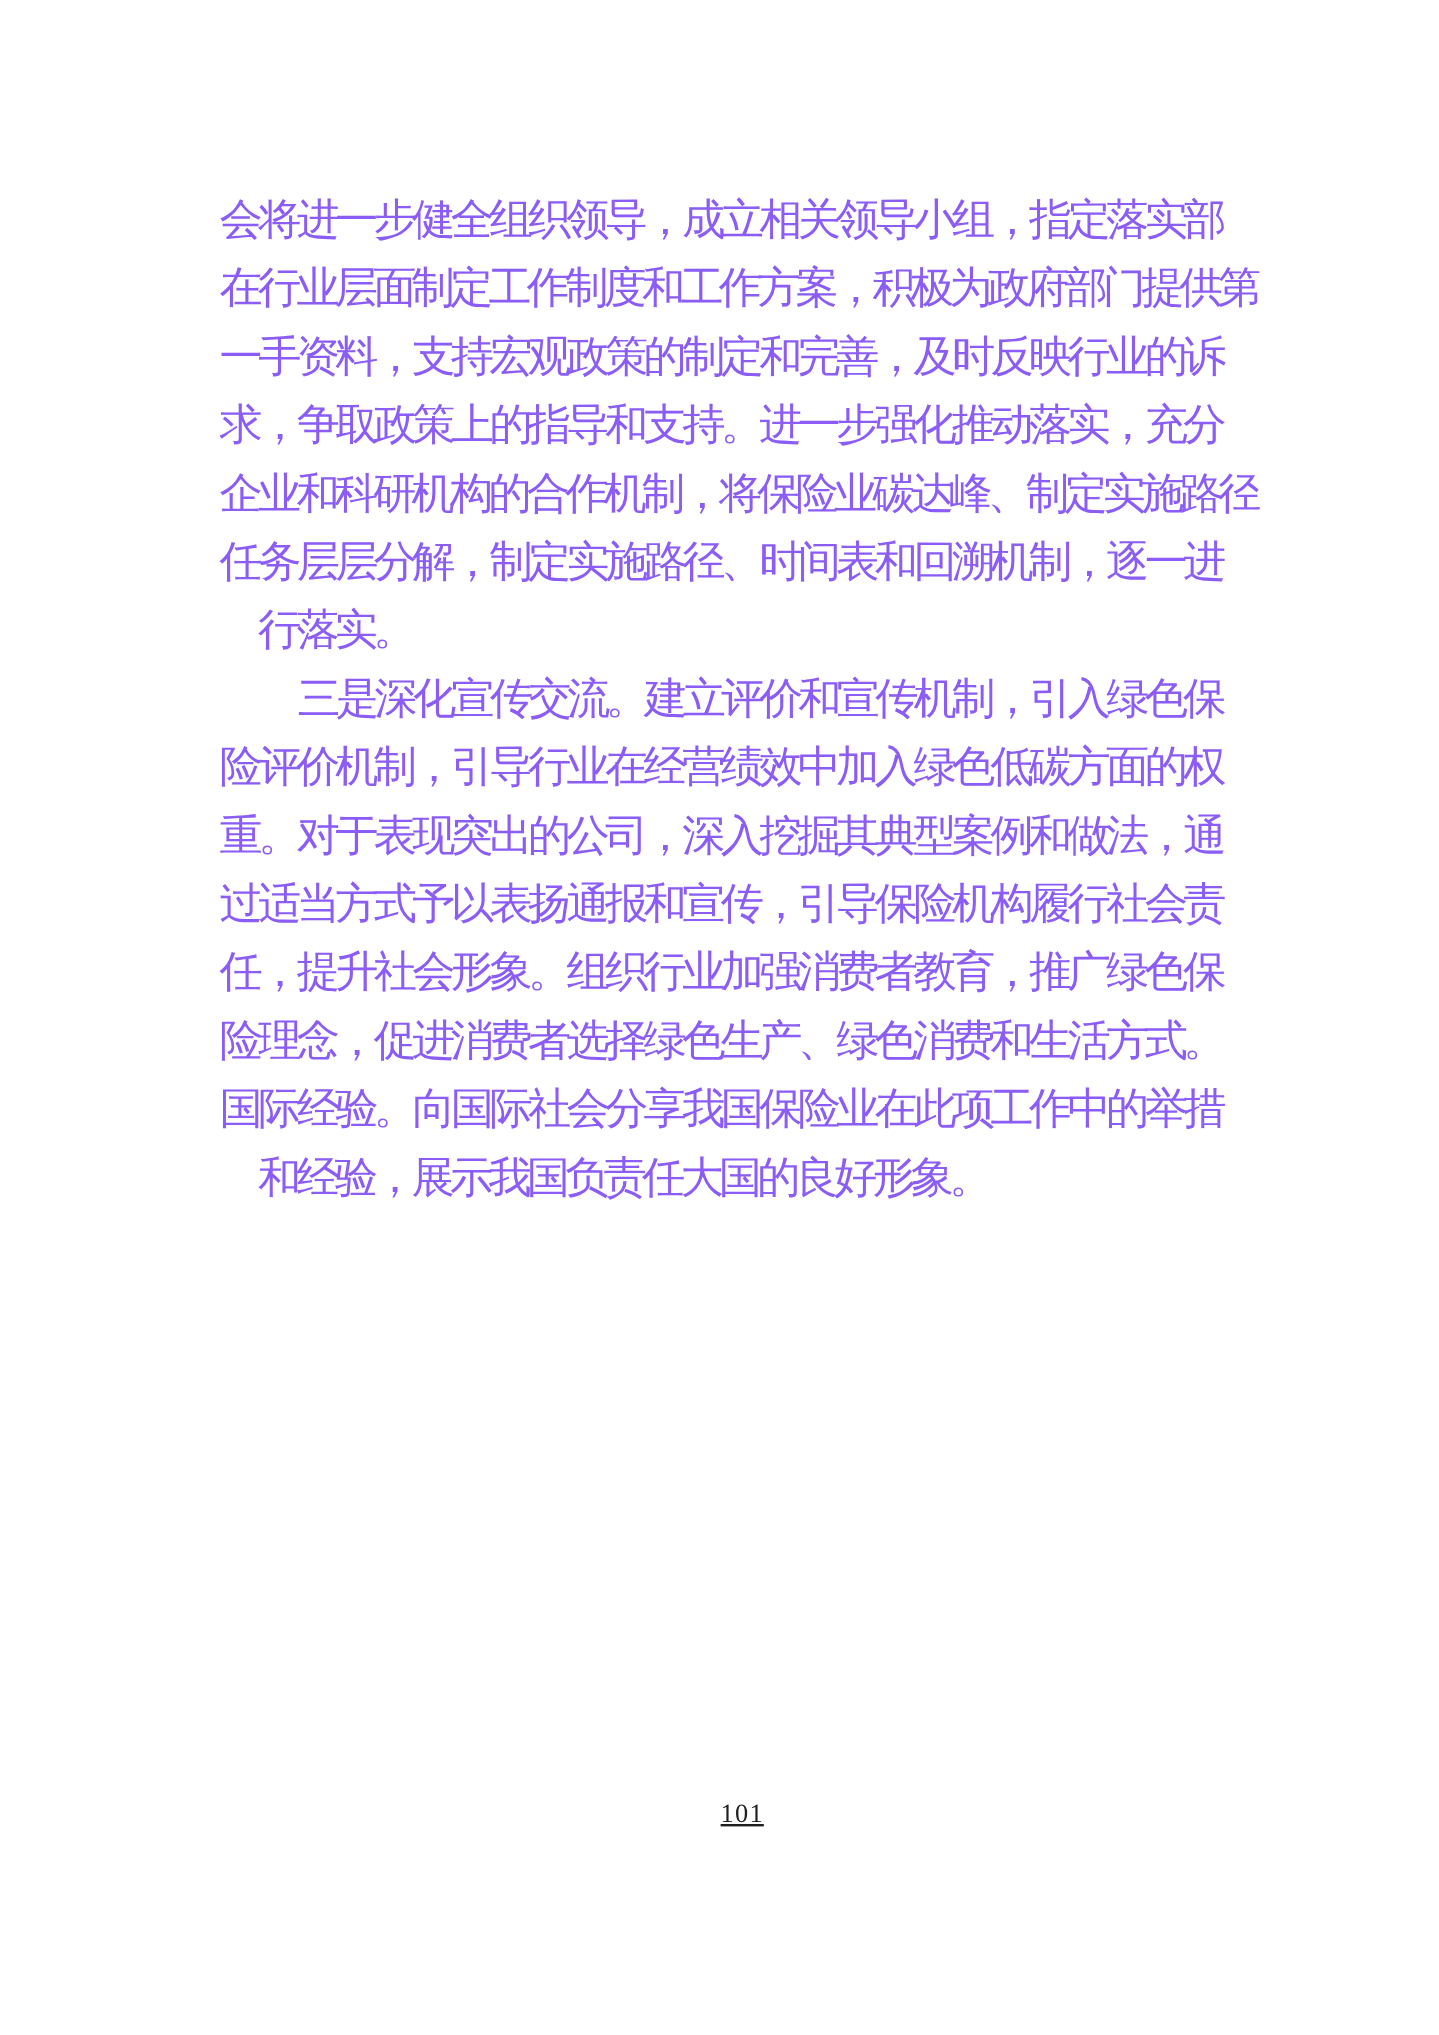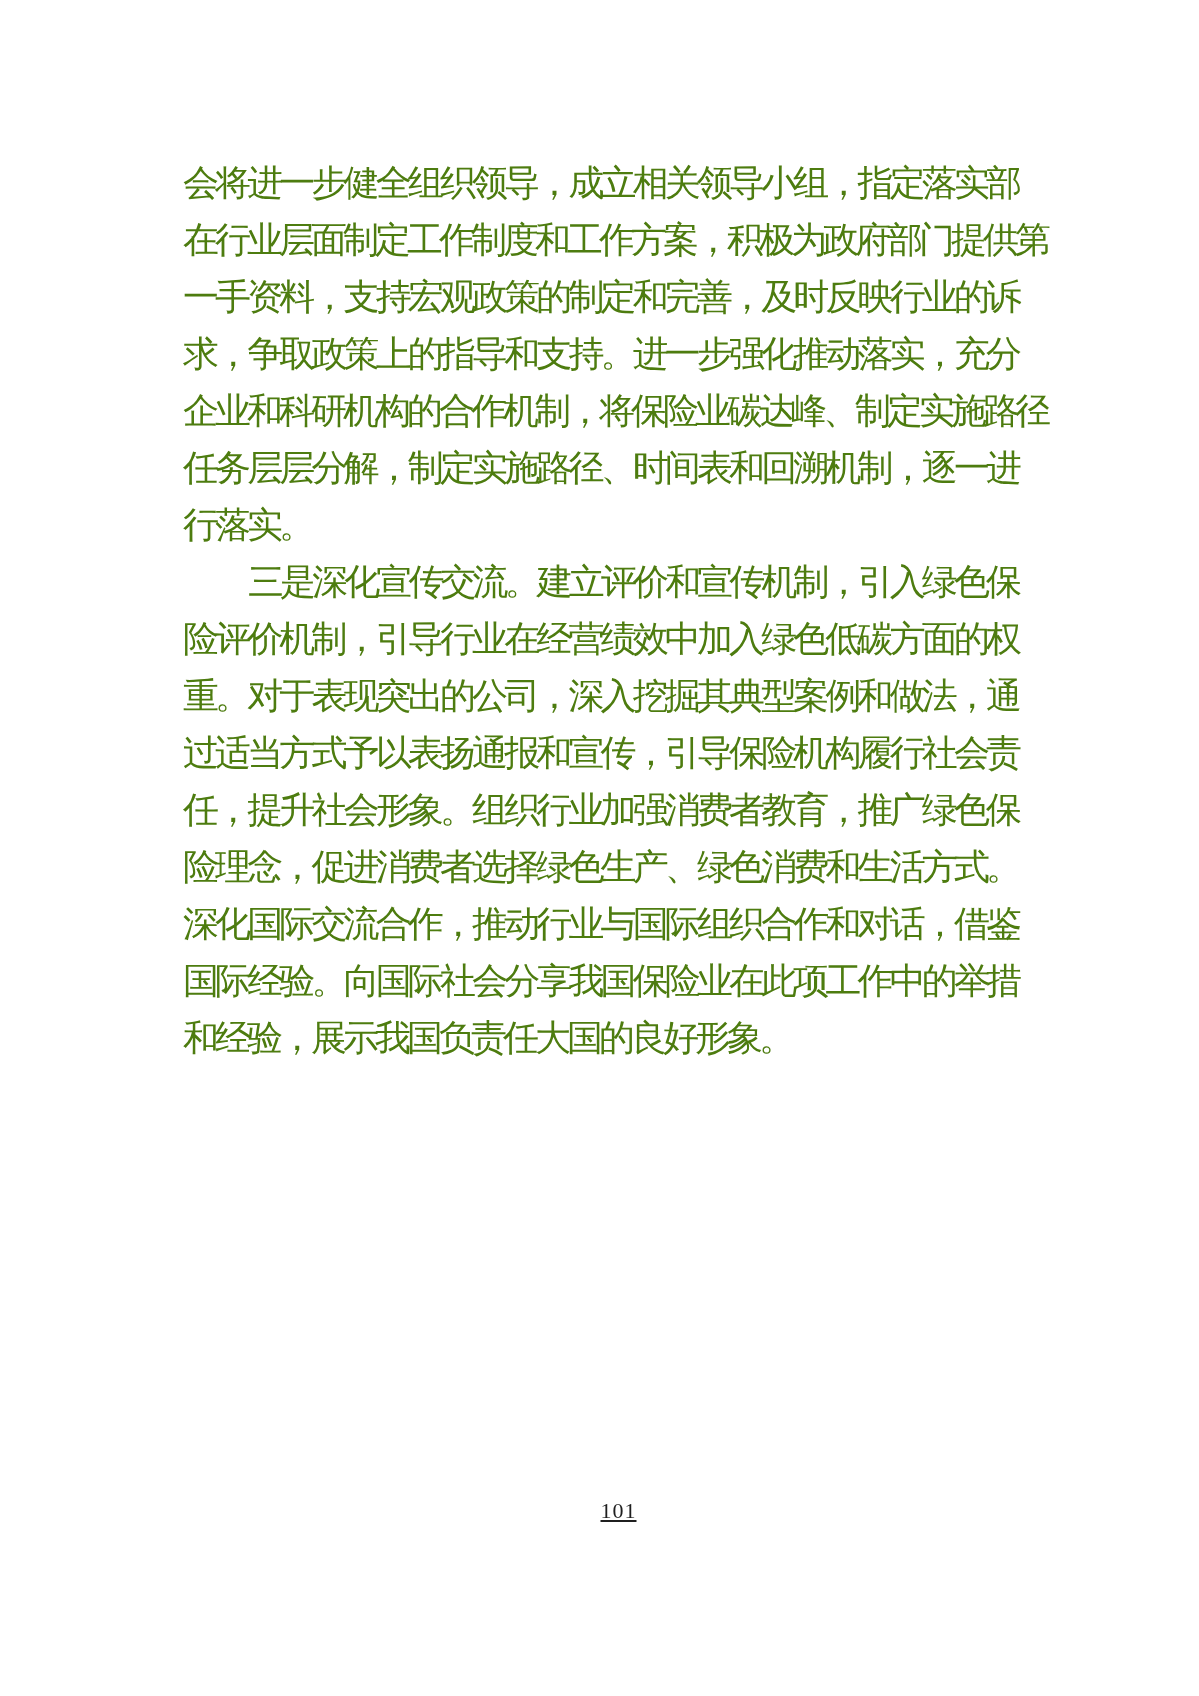--- a/index.html
+++ b/index.html
@@ -14,36 +14,37 @@
     background: #ffffff;
     margin: 0 auto;
     overflow: hidden;
     font-family: "Liberation Serif", "DejaVu Serif", serif;
   }
   .textblock {
     position: absolute;
     top: 155px;
     left: 183px;
     width: 835px;
-    color: #4d7c0f;
+    color: #8b5cf6;
   }
   .line {
     font-size: 36px;
     letter-spacing: -4px;
     line-height: 57px;
     height: 57px;
     white-space: nowrap;
     text-align: justify;
     text-align-last: justify;
     text-justify: inter-character;
     font-weight: 400;
   }
   .line.last {
     text-align: left;
     text-align-last: left;
+    margin-left: 32px;
   }
   .line.indent {
     text-indent: 65px;
   }
   .page-number {
     position: absolute;
     top: 1498px;
     left: 50%;
     transform: translateX(calc(-50% + 19px));
     font-size: 22px;
@@ -68,21 +69,20 @@
       <div class="line last">行落实。</div>
     </div>
 
     <div>
       <div class="line indent">三是深化宣传交流。建立评价和宣传机制，引入绿色保</div>
       <div class="line">险评价机制，引导行业在经营绩效中加入绿色低碳方面的权</div>
       <div class="line">重。对于表现突出的公司，深入挖掘其典型案例和做法，通</div>
       <div class="line">过适当方式予以表扬通报和宣传，引导保险机构履行社会责</div>
       <div class="line">任，提升社会形象。组织行业加强消费者教育，推广绿色保</div>
       <div class="line">险理念，促进消费者选择绿色生产、绿色消费和生活方式。</div>
-      <div class="line">深化国际交流合作，推动行业与国际组织合作和对话，借鉴</div>
       <div class="line">国际经验。向国际社会分享我国保险业在此项工作中的举措</div>
       <div class="line last">和经验，展示我国负责任大国的良好形象。</div>
     </div>
 
   </div>
 
   <div class="page-number">101</div>
 </div>
 
 </body></html>

